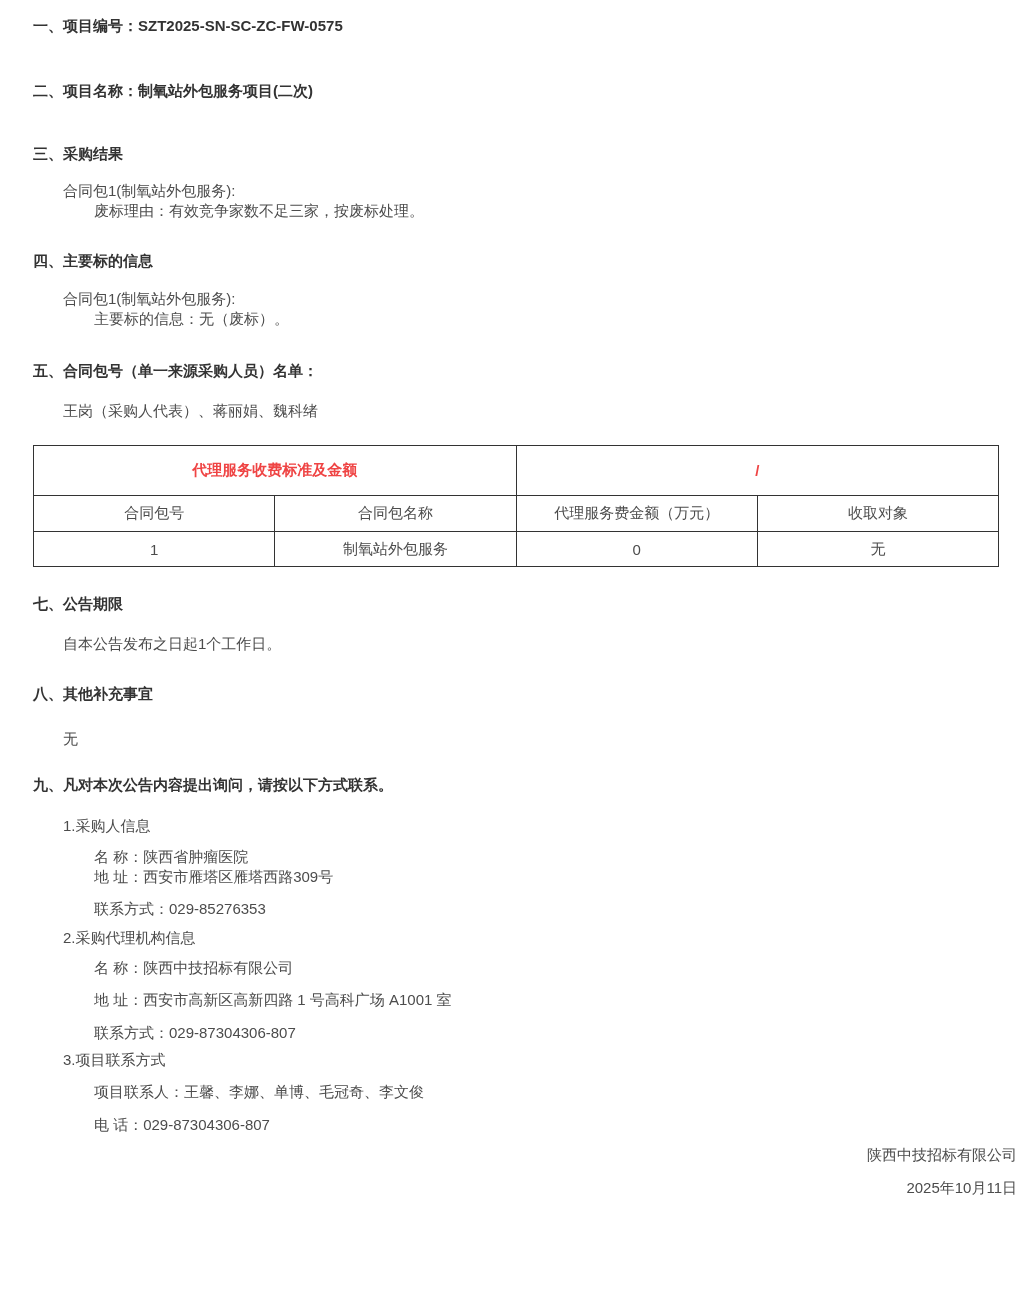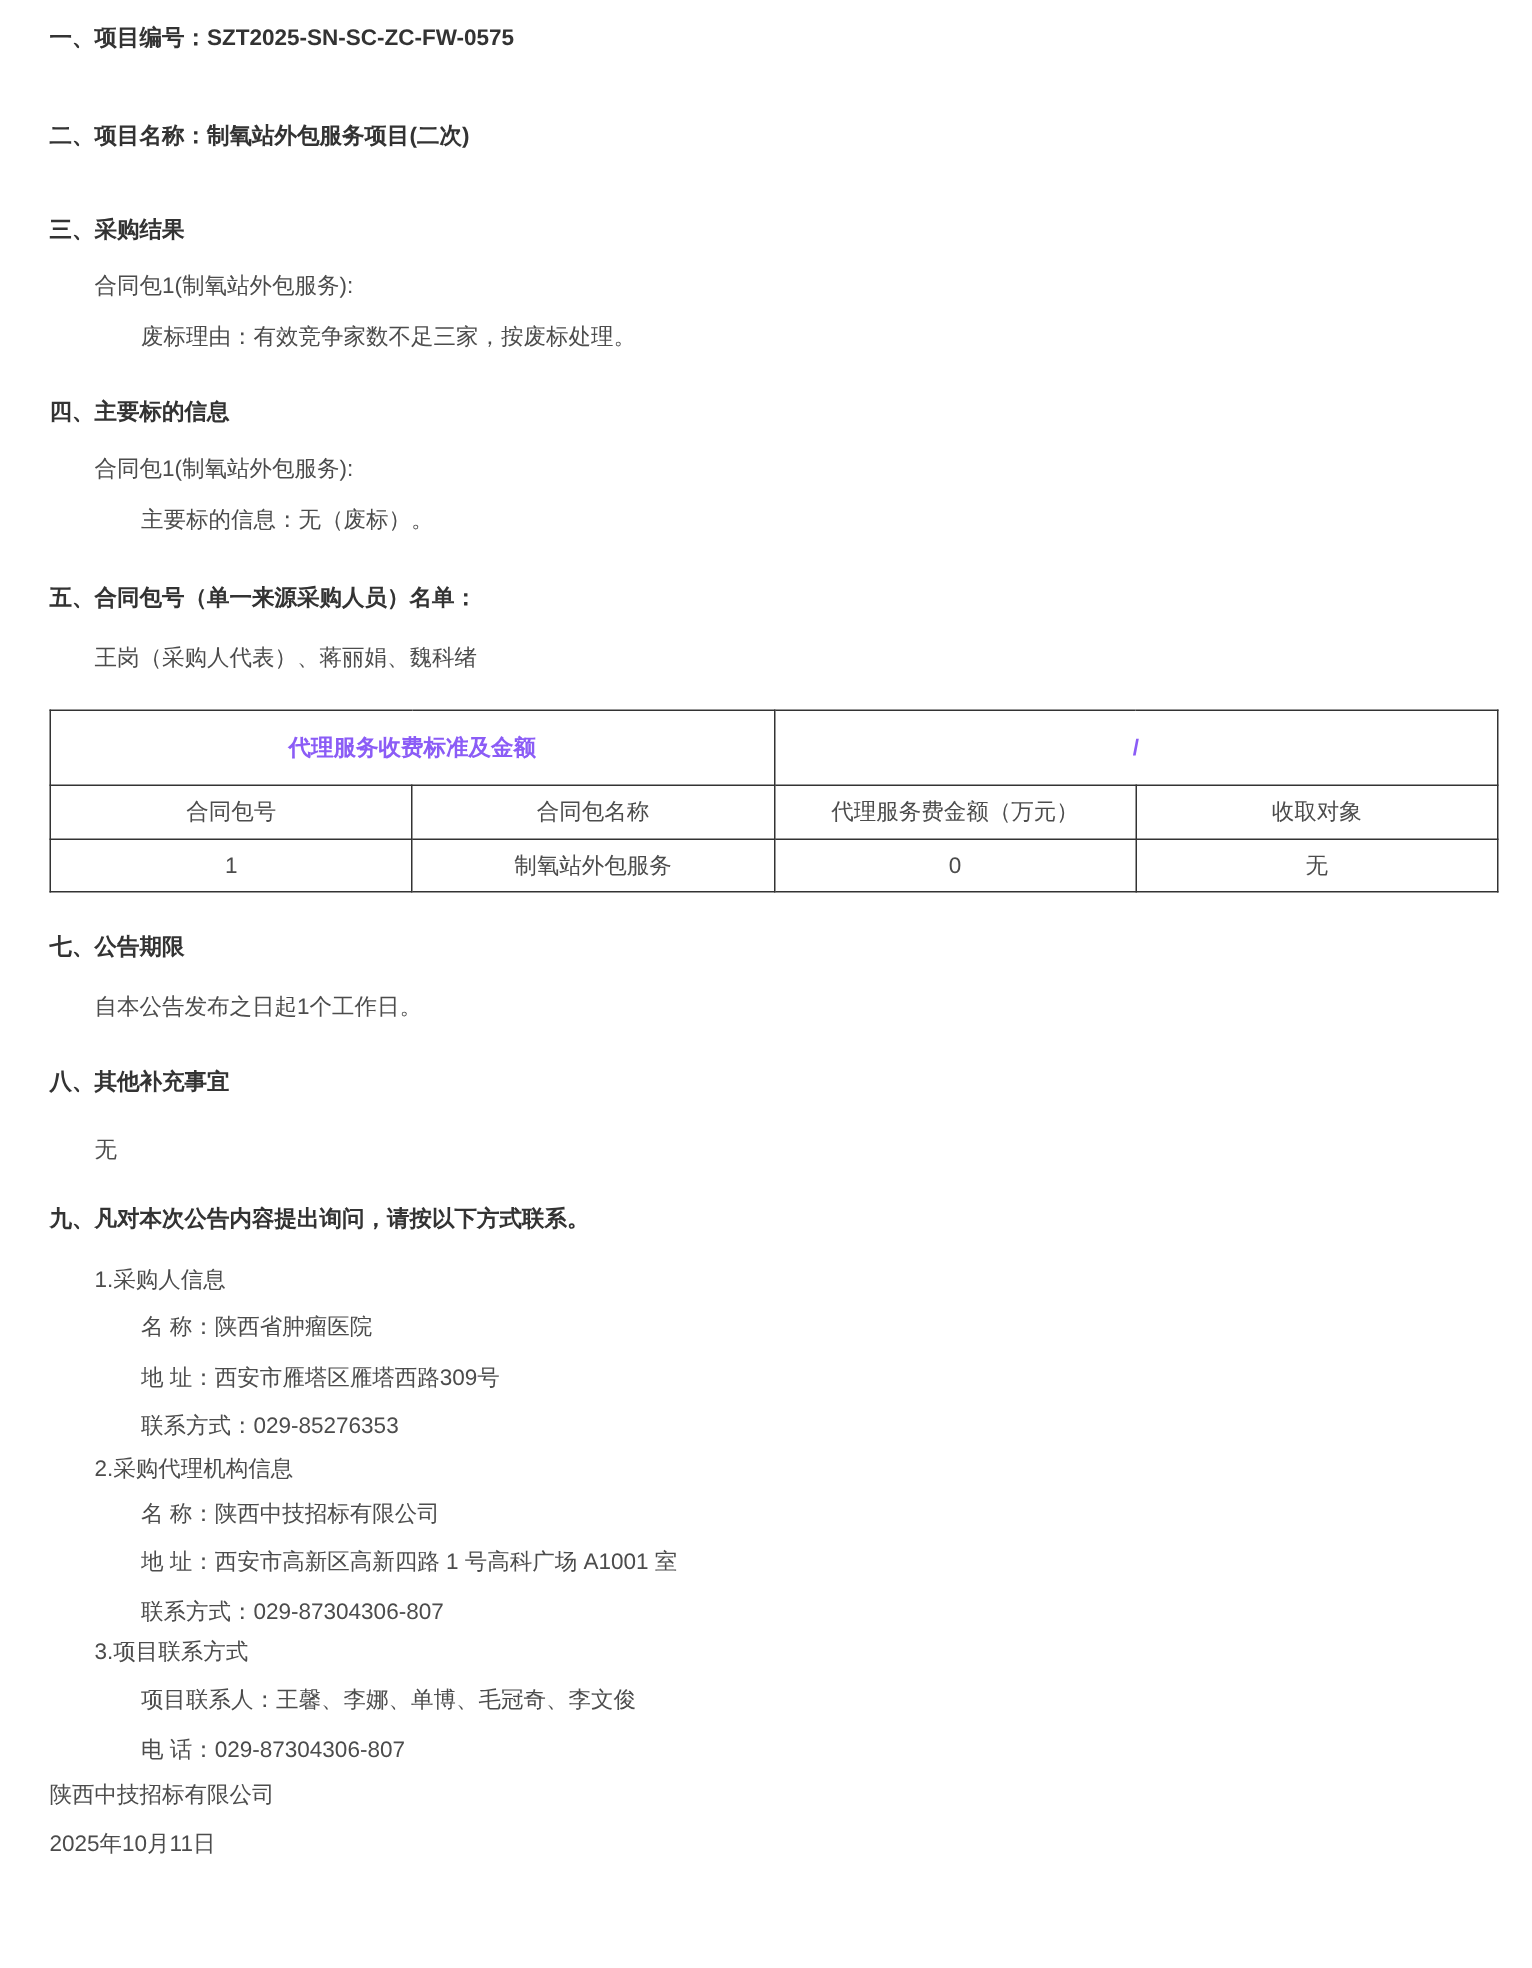--- a/index.html
+++ b/index.html
@@ -15,29 +15,29 @@
   }
   .l {
     font-size: 15px;
     line-height: 20px;
     color: #4c4c4c;
     white-space: pre-wrap;
   }
   .h { font-weight: bold; color: #333333; }
   .in1 { padding-left: 30px; }
   .in2 { padding-left: 61px; }
-  .right { text-align: left; }
+  .right { text-align: right; }
 
   .mt7  { margin-top: 7px; }
   .mt9  { margin-top: 9px; }
   .mt10 { margin-top: 10px; }
   .mt11 { margin-top: 11px; }
   .mt12 { margin-top: 12px; }
   .mt13 { margin-top: 13px; }
-  .mt14 { margin-top: 14px; }
+  .mt14 { }
   .mt16 { margin-top: 16px; }
   .mt17 { margin-top: 17px; }
   .mt18 { margin-top: 18px; }
   .mt20 { margin-top: 20px; }
   .mt21 { margin-top: 21px; }
   .mt24 { margin-top: 24px; }
   .mt25 { margin-top: 25px; }
   .mt26 { margin-top: 26px; }
   .mt27 { margin-top: 27px; }
   .mt30 { margin-top: 30px; }
@@ -52,21 +52,21 @@
   }
   table.fee td {
     border: 1px solid #333333;
     text-align: center;
     vertical-align: middle;
     font-size: 15px;
     color: #4c4c4c;
     padding: 0 4px;
     box-sizing: border-box;
   }
-  table.fee tr.r1 td { height: 50px; font-weight: bold; color: #8b5cf6; }
+  table.fee tr.r1 td { height: 50px; font-weight: bold; color: #ef4444; }
   table.fee tr.r2 td { height: 36px; }
   table.fee tr.r3 td { height: 35px; }
   .c1 { width: 143px; }
   .c2 { width: 339px; }
   .c3 { width: 338px; }
   .c4 { width: 146px; }
 </style>
 </head>
 <body>
 

